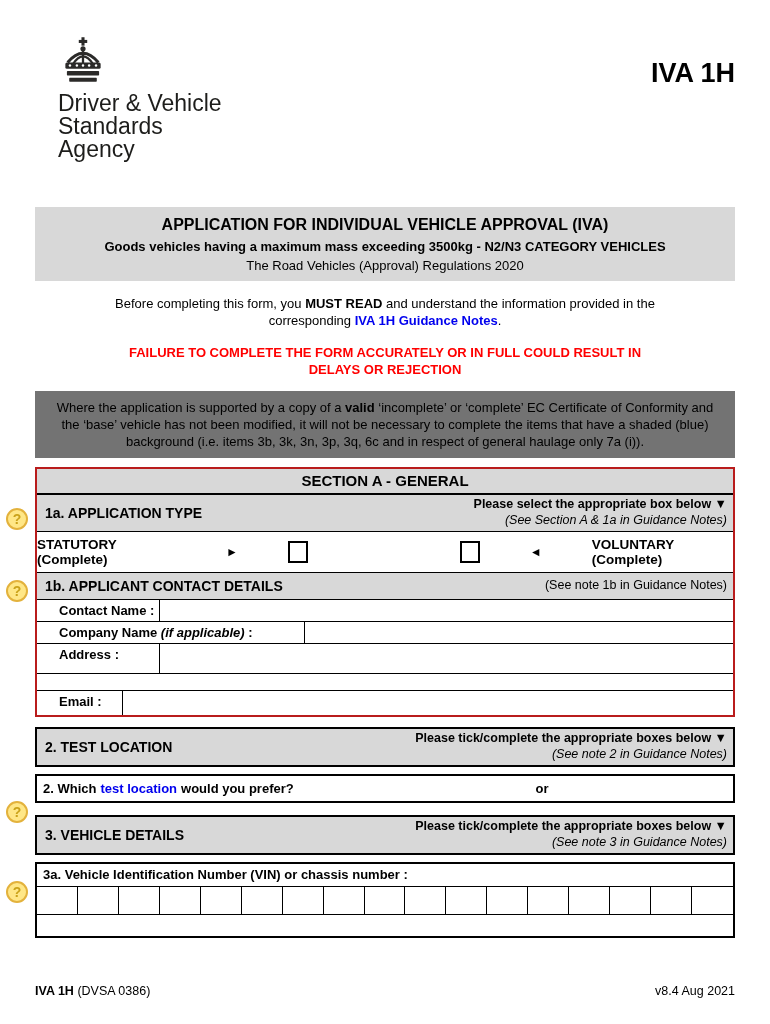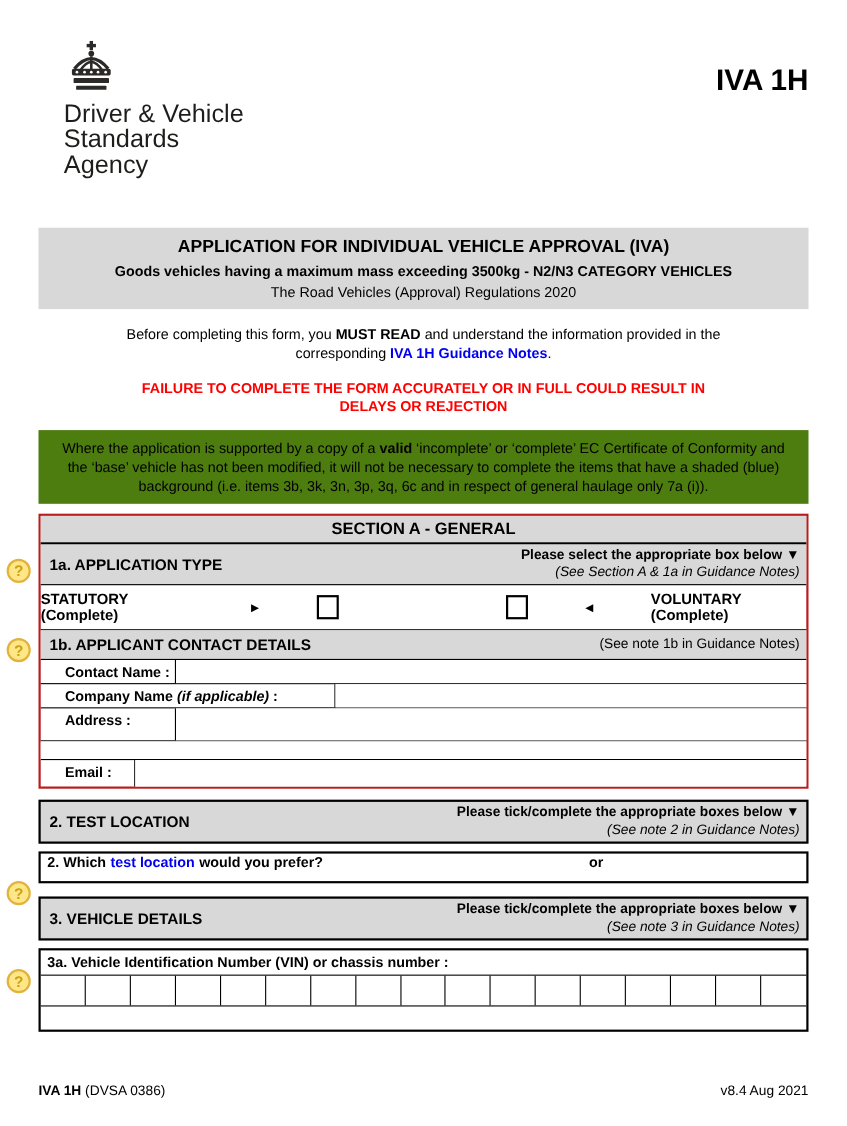--- a/index.html
+++ b/index.html
@@ -21,21 +21,21 @@
   
   .title-box { margin-top:46px; background:#d8d8d8; text-align:center; padding:9px 6px 8px; }
   .title-1 { font-size:16px; font-weight:bold; }
   .title-2 { font-size:13px; font-weight:bold; margin-top:5px; }
   .title-3 { font-size:13px; margin-top:4px; }
 
   .intro { margin-top:14px; text-align:center; line-height:17px; padding:0 40px; }
   .link { color:#0000ee; font-weight:bold; cursor:pointer; }
   .warning { margin-top:15px; text-align:center; line-height:17px; padding:0 72px;
              color:#ff0000; font-weight:bold; }
-  .blue-note { margin-top:13px; background:#4d7c0f; text-align:center; line-height:17px;
+  .blue-note { margin-top:13px; background:#737373; text-align:center; line-height:17px;
                padding:8px 12px; }
 
   
   .tbl { border:2px solid #b91c1c; margin-top:9px; }
   .gray { background:#d8d8d8; }
 
   .secA-title { text-align:center; font-weight:bold; font-size:15px; padding:3px 0 4px;
                 border-bottom:2px solid #000; }
 
   .hdr-row { display:flex; justify-content:space-between; align-items:center;
@@ -62,21 +62,21 @@
   .r-company { grid-template-columns:252px 1fr; }
   .r-address { grid-template-columns:107px 1fr; min-height:30px; }
   .r-addr2 { display:block; height:17px; border-bottom:1px solid #000; }
   .r-post { grid-template-columns:107px 118px 132px 1fr; }
   .r-email { grid-template-columns:70px 1fr; min-height:24px; }
 
   .sec-hdr { border:2px solid #000; display:flex; justify-content:space-between;
              align-items:center; padding:2px 6px 3px 6px; background:#d8d8d8; }
   .mt10 { margin-top:10px; } .mt7 { margin-top:7px; } .mt12 { margin-top:12px; }
 
-  .q-row { border:2px solid #000; display:flex; align-items:flex-start; height:29px; }
+  .q-row { border:2px solid #000; display:flex; align-items:center; height:29px; }
   .q-text { flex:1; display:flex; align-items:center; padding-left:6px; font-weight:bold; }
   .q-text .link { margin:0 4px; }
   .q-box1 { width:183px; border-left:2px solid #000; border-right:2px solid #000; background:#fff; }
   .q-or { width:28px; display:flex; align-items:center; justify-content:center; font-weight:bold; }
   .q-box2 { width:177px; border-left:2px solid #000; background:#fff; }
 
   .vin-tbl { border:2px solid #000; margin-top:7px; }
   .vin-label { font-weight:bold; padding:3px 6px 4px; border-bottom:1px solid #000; }
   .vin-row { display:grid; grid-template-columns:repeat(17,1fr); height:28px; border-bottom:1px solid #000; }
   .vin-cell { border-right:1px solid #000; }

